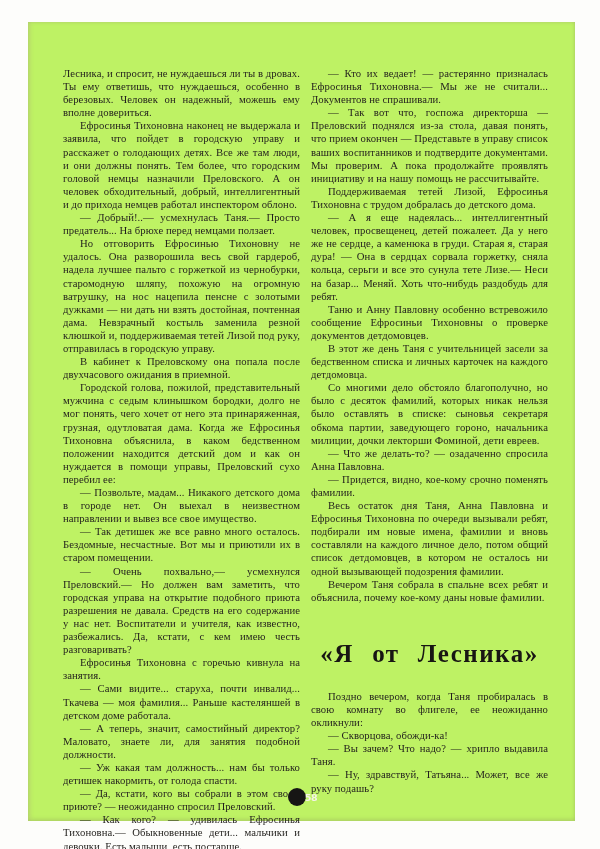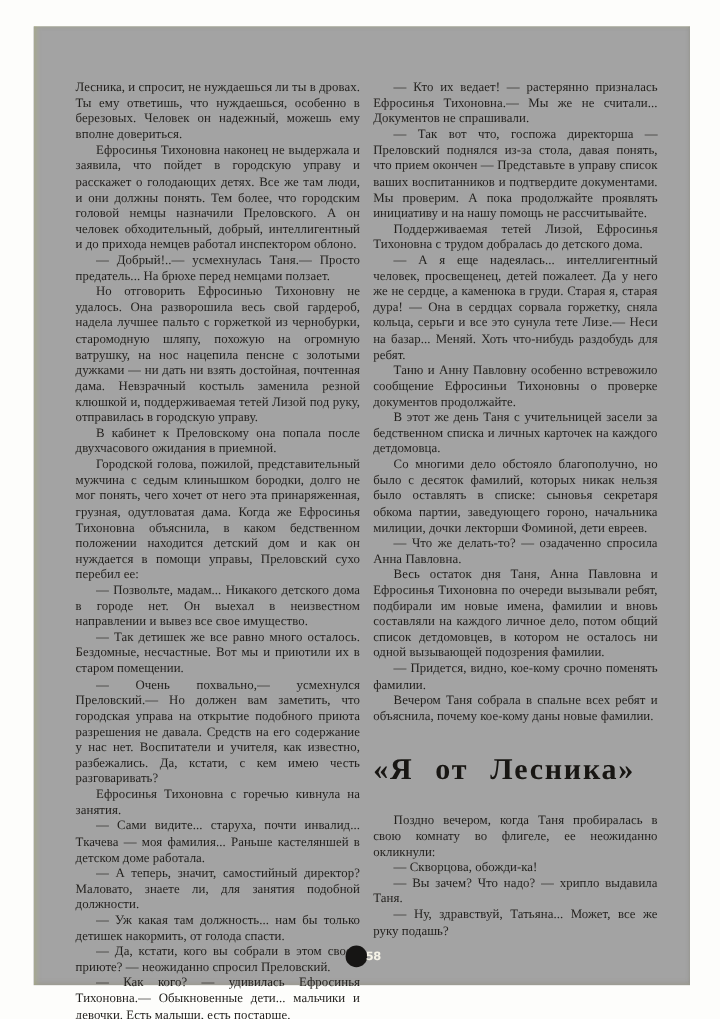--- a/index.html
+++ b/index.html
@@ -10,21 +10,21 @@
     background: #fdfdfb;
     font-family: "Liberation Serif", serif;
     overflow: hidden;
   }
   .page {
     position: absolute;
     left: 28px;
     top: 22px;
     width: 547px;
     height: 799px;
-    background: #a3a3a3;
+    background: #bef264;
     box-shadow:
       inset 3px 0 4px -1px rgba(180,186,120,0.45),
       inset -2px 0 3px -1px rgba(120,120,100,0.15),
       inset 0 -3px 4px -1px rgba(120,115,95,0.18),
       inset 0 2px 3px -1px rgba(150,150,130,0.12);
   }
   .cols {
     position: absolute;
     left: 35px;
     top: 45px;
@@ -40,24 +40,25 @@
     line-height: 13.1px;
     color: #211f1c;
     letter-spacing: 0.05px;
   }
   .para {
     margin: 0;
     text-indent: 17px;
   }
   .para.no-indent { text-indent: 0; }
   .chapter-heading {
-    margin: 23px 0 21px 0;
+    margin: 35px 0 21px 0;
     font-size: 25px;
     line-height: 30px;
     font-weight: bold;
+    text-align: center;
     text-indent: 0;
     word-spacing: 0.42em;
     letter-spacing: 1.5px;
     color: #181613;
     white-space: nowrap;
   }
   .page-number-badge {
     position: absolute;
     left: 260px;
     top: 766px;
@@ -98,26 +99,26 @@
         <p class="para">— А теперь, значит, самостийный директор? Маловато, знаете ли, для занятия подобной должности.</p>
         <p class="para">— Уж какая там должность... нам бы только детишек накормить, от голода спасти.</p>
         <p class="para">— Да, кстати, кого вы собрали в этом своем приюте? — неожиданно спросил Преловский.</p>
         <p class="para">— Как кого? — удивилась Ефросинья Тихоновна.— Обыкновенные дети... мальчики и девочки. Есть малыши, есть постарше.</p>
       </div>
     <div class="col" id="col-right">
         <p class="para">— Кто их ведает! — растерянно призналась Ефросинья Тихоновна.— Мы же не считали... Документов не спрашивали.</p>
         <p class="para">— Так вот что, госпожа директорша — Преловский поднялся из-за стола, давая понять, что прием окончен — Представьте в управу список ваших воспитанников и подтвердите документами. Мы проверим. А пока продолжайте проявлять инициативу и на нашу помощь не рассчитывайте.</p>
         <p class="para">Поддерживаемая тетей Лизой, Ефросинья Тихоновна с трудом добралась до детского дома.</p>
         <p class="para">— А я еще надеялась... интеллигентный человек, просвещенец, детей пожалеет. Да у него же не сердце, а каменюка в груди. Старая я, старая дура! — Она в сердцах сорвала горжетку, сняла кольца, серьги и все это сунула тете Лизе.— Неси на базар... Меняй. Хоть что-нибудь раздобудь для ребят.</p>
-        <p class="para">Таню и Анну Павловну особенно встревожило сообщение Ефросиньи Тихоновны о проверке документов продолжайте.</p>
+        <p class="para">Таню и Анну Павловну особенно встревожило сообщение Ефросиньи Тихоновны о проверке документов детдомовцев.</p>
         <p class="para">В этот же день Таня с учительницей засели за бедственном списка и личных карточек на каждого детдомовца.</p>
         <p class="para">Со многими дело обстояло благополучно, но было с десяток фамилий, которых никак нельзя было оставлять в списке: сыновья секретаря обкома партии, заведующего гороно, начальника милиции, дочки лекторши Фоминой, дети евреев.</p>
         <p class="para">— Что же делать-то? — озадаченно спросила Анна Павловна.</p>
+        <p class="para">— Придется, видно, кое-кому срочно поменять фамилии.</p>
         <p class="para">Весь остаток дня Таня, Анна Павловна и Ефросинья Тихоновна по очереди вызывали ребят, подбирали им новые имена, фамилии и вновь составляли на каждого личное дело, потом общий список детдомовцев, в котором не осталось ни одной вызывающей подозрения фамилии.</p>
-        <p class="para">— Придется, видно, кое-кому срочно поменять фамилии.</p>
         <p class="para">Вечером Таня собрала в спальне всех ребят и объяснила, почему кое-кому даны новые фамилии.</p>
         <h2 class="chapter-heading">«Я от Лесника»</h2>
         <p class="para">Поздно вечером, когда Таня пробиралась в свою комнату во флигеле, ее неожиданно окликнули:</p>
         <p class="para">— Скворцова, обожди-ка!</p>
         <p class="para">— Вы зачем? Что надо? — хрипло выдавила Таня.</p>
         <p class="para">— Ну, здравствуй, Татьяна... Может, все же руку подашь?</p>
       </div>
   </div>
   <div class="page-number-badge">
     <span>58</span>

